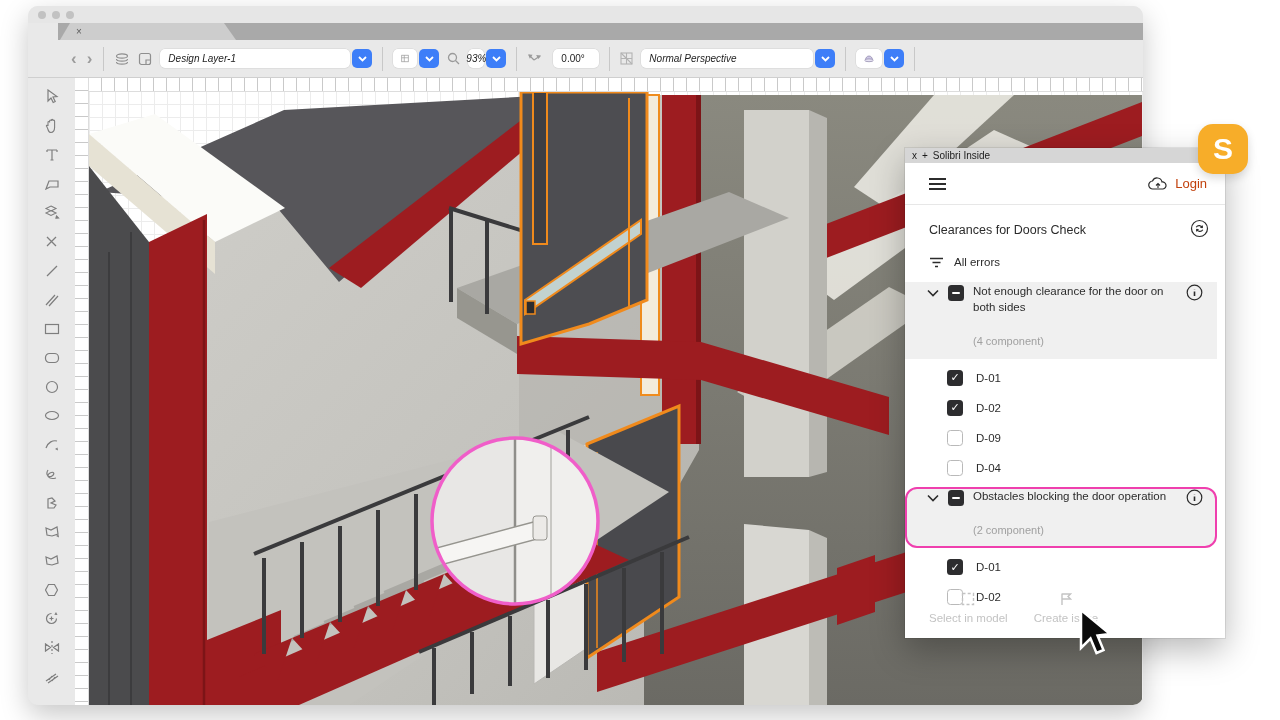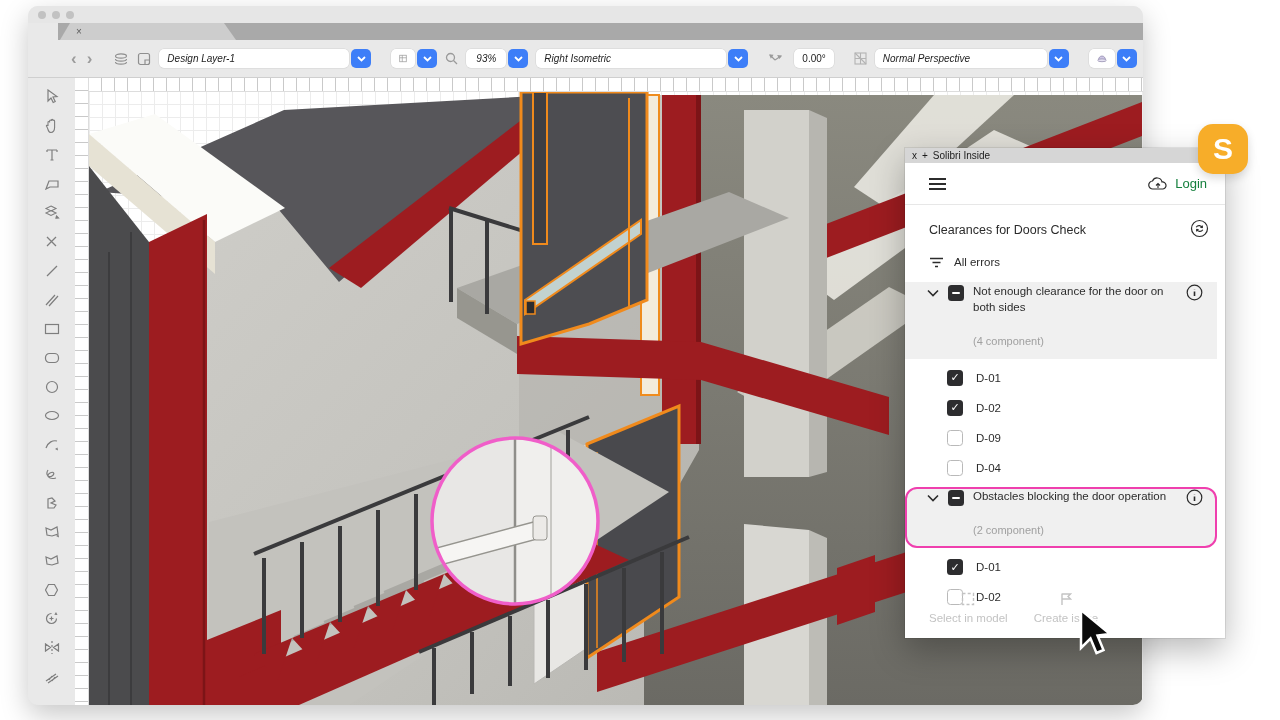--- a/index.html
+++ b/index.html
@@ -47,21 +47,21 @@
     background-image:repeating-linear-gradient(90deg,transparent 0,transparent 12px,#c9c9c9 12px,#c9c9c9 13px);}
   .scene{position:absolute;left:0;top:14px;width:1053px;height:613px;}
   
   .panel{position:absolute;left:905px;top:148px;width:320px;height:490px;background:#fff;
     box-shadow:0 12px 32px rgba(0,0,0,.28),0 0 0 1px rgba(0,0,0,.08);z-index:20;font-size:11.5px;color:#2c2c2c;}
   .ptab{height:15px;background:#d6d6d6;display:flex;align-items:center;gap:5px;
     padding-left:7px;font-size:10px;color:#1c1c1c;}
   .phead{height:42px;display:flex;align-items:center;padding:0 18px 0 24px;border-bottom:1px solid #e7e7e7;}
   .burger{width:17px;height:12px;border-top:2px solid #2c2c2c;border-bottom:2px solid #2c2c2c;position:relative;}
   .burger::after{content:"";position:absolute;left:0;right:0;top:3px;height:2px;background:#2c2c2c;}
-  .login{margin-left:auto;display:flex;align-items:center;gap:7px;font-size:13px;color:#15803d;}
+  .login{margin-left:auto;display:flex;align-items:center;gap:7px;font-size:13px;color:#c2410c;}
   .ptitle-row{display:flex;align-items:center;padding:14px 16px 10px 24px;}
   .ptitle{font-size:12.5px;color:#2b2b2b;}
   .filter-row{display:flex;align-items:center;gap:10px;padding:6px 16px 10px 24px;color:#2b2b2b;}
   .group-row{display:flex;align-items:flex-start;gap:9px;background:#f0f0f0;
     padding:0 12px 8px 20px;margin:4px 8px 4px 0;border:2px solid transparent;}
   .group-row.highlighted{border-color:var(--hl-pink);border-radius:12px;}
   .gtext{flex:1;line-height:1.35;}
   .gcount{color:#a0a0a0;font-size:11px;margin-top:19px;}
   .item-row{display:flex;align-items:center;gap:13px;padding:7px 0 7px 42px;}
   .cb{width:16px;height:16px;border-radius:3.5px;display:flex;align-items:center;justify-content:center;flex:none;}
@@ -135,29 +135,21 @@
           </svg>
         </span>
     </span>
     <span class="ticon">
       <svg width="13" height="13" viewBox="0 0 13 13" fill="none" stroke="#9a9a9a" stroke-width="1.3">
         <circle cx="5.5" cy="5.5" r="4"></circle>
           <path d="M8.5 8.5L12 12"></path>
         </svg>
       </span>
     <span class="dd">
-      <span class="wfield" style="width:40px;justify-content:center">93%</span>
-      <span class="bluebtn">
-        <svg width="9" height="6" viewBox="0 0 9 6">
-            <path d="M1 1l3.5 3.5L8 1" stroke="#fff" stroke-width="1.8" fill="none"></path>
-          </svg>
-        </span>
-    </span>
-    <span class="dd">
-      <span class="wfield" style="width:190px">Right Isometric</span>
+      <span class="wfield" style="width:16px;justify-content:center">93%</span>
       <span class="bluebtn">
         <svg width="9" height="6" viewBox="0 0 9 6">
             <path d="M1 1l3.5 3.5L8 1" stroke="#fff" stroke-width="1.8" fill="none"></path>
           </svg>
         </span>
     </span>
     <span class="tsep"></span>
     <span class="ticon">
       <svg width="18" height="14" viewBox="0 0 18 14" fill="none" stroke="#9a9a9a" stroke-width="1.2">
         <path d="M2 3l5 5M7 8l6-4"></path>

